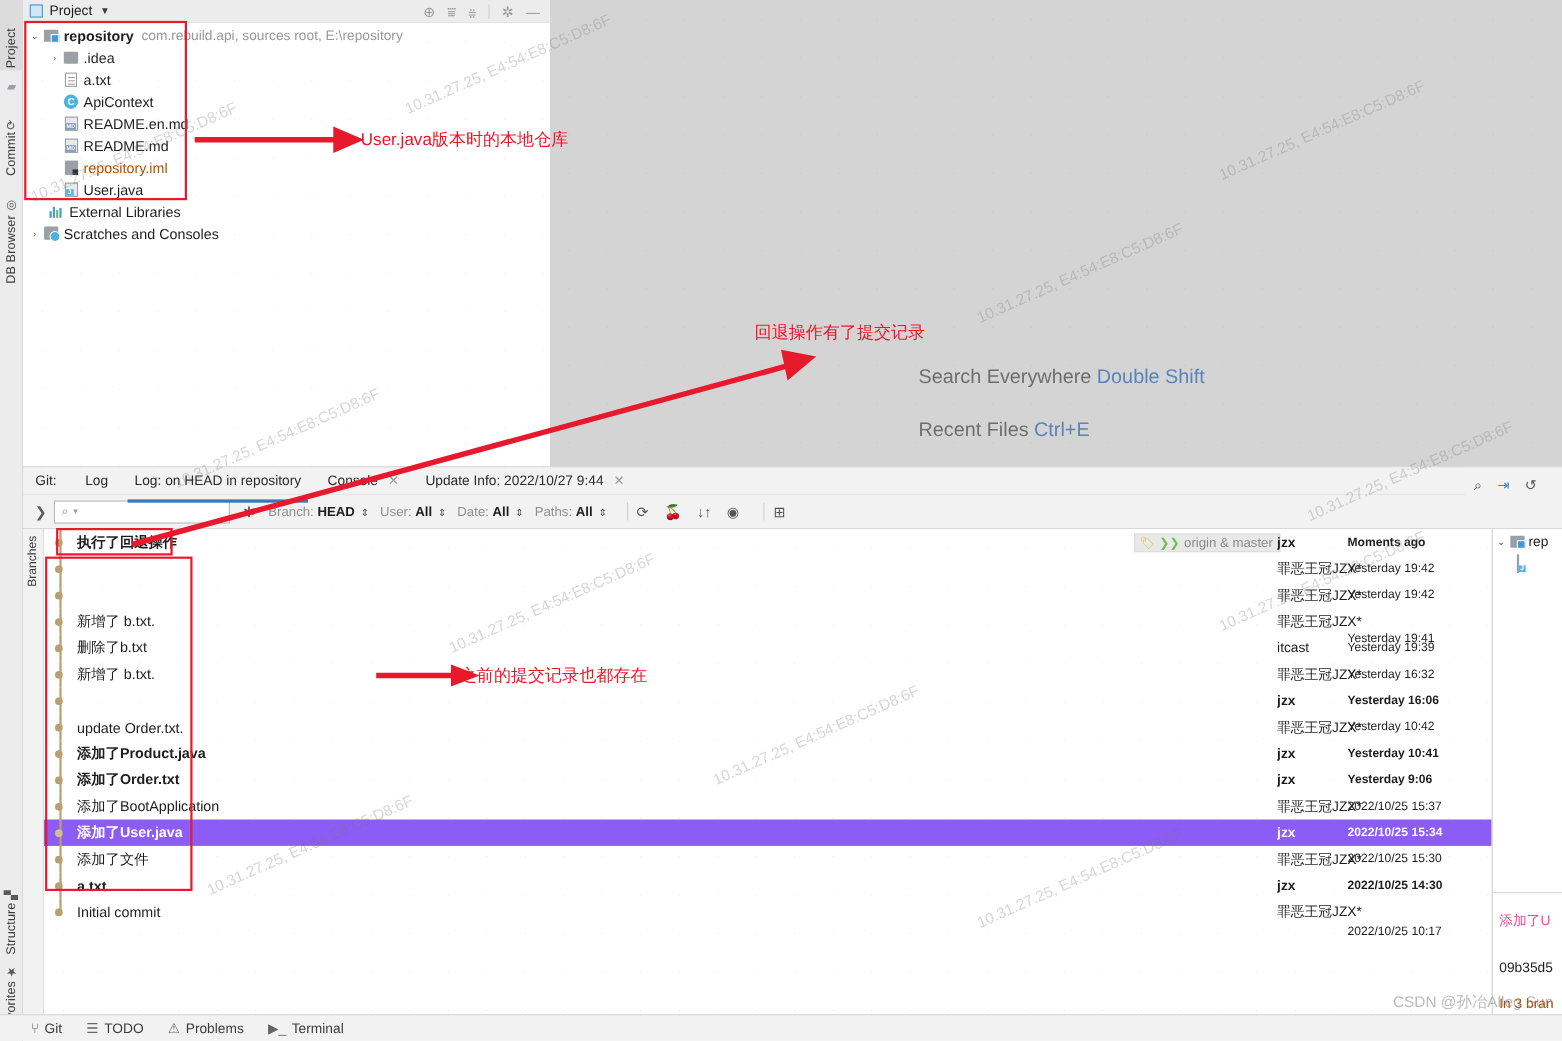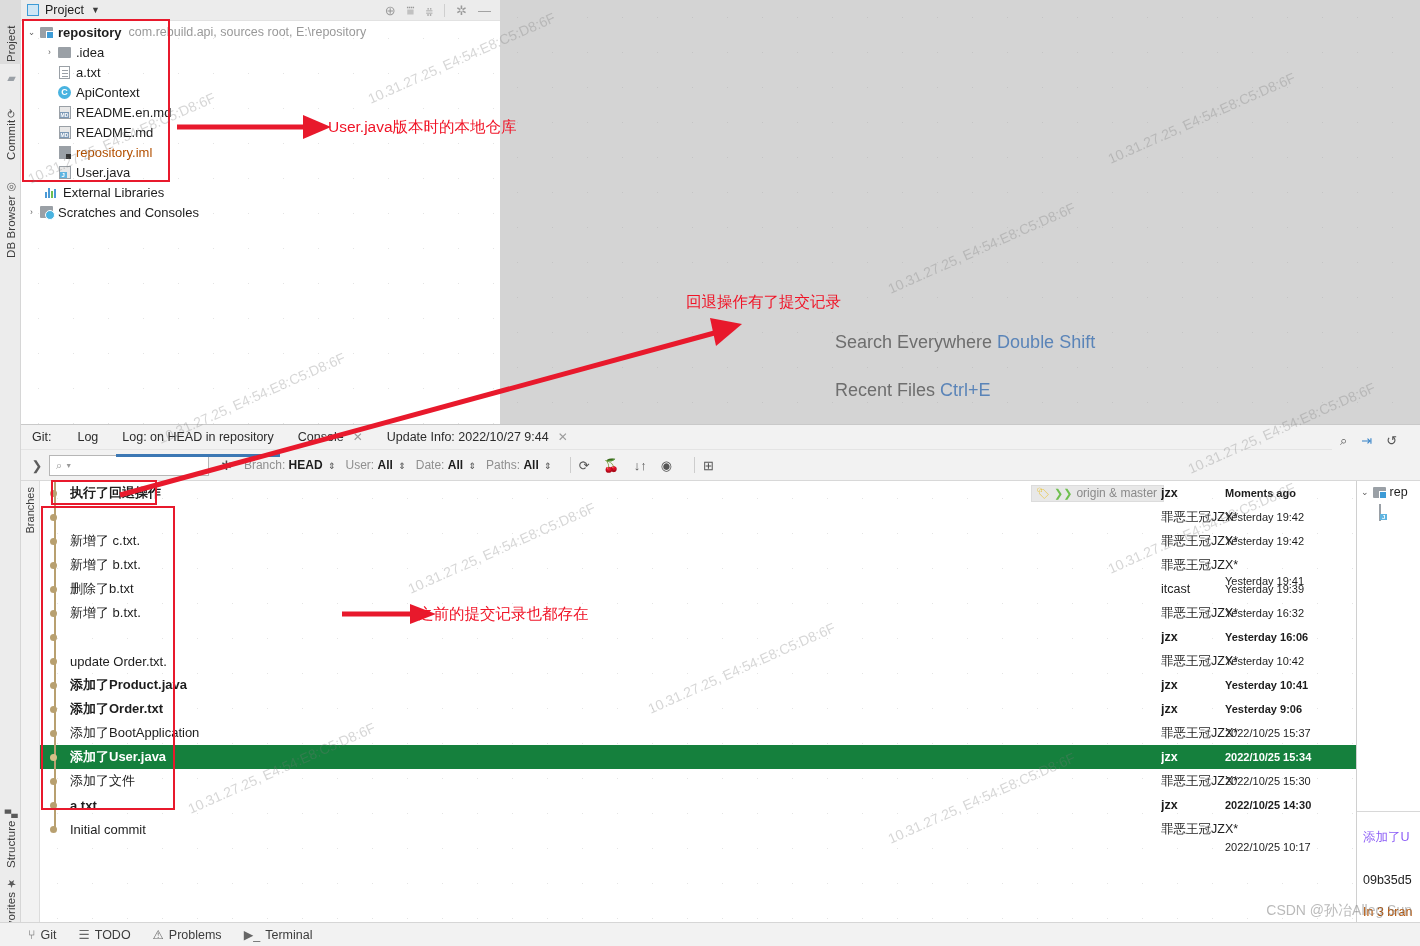--- a/index.html
+++ b/index.html
@@ -140,21 +140,21 @@
     position: absolute; top: 6px; left: 3px;
     writing-mode: vertical-rl; transform: rotate(180deg);
     font-size: 11px; color: #3c3c3c; white-space: nowrap;
   }
   .log-table { position: relative; flex: 1; background: #fff; }
 
   .log-row {
     position: relative; height: 24px; display: flex; align-items: center;
     font-size: 13px; color: #1d1d1d; white-space: nowrap;
   }
-  .log-row.sel { background: #15803d; color: #fff; }
+  .log-row.sel { background: #8b5cf6; color: #fff; }
   .graph-cell { width: 30px; position: relative; height: 24px; flex: none;}
   .gline { position: absolute; left: 14px; top: 0; width: 1.6px; height: 24px; background: #b8a070;}
   .gdot { position: absolute; left: 10px; top: 9px; width: 7px; height: 7px; border-radius: 50%; background: #b8a070;}
   .log-row.sel .gdot { background: #d6c089; }
   .subj { width: 940px; overflow: hidden; text-overflow: clip; }
   .subj.b { font-weight: bold; }
   .tagchip {
     display: inline-flex; align-items: center; gap: 4px;
     background: #e8e8e8; border: 1px solid #dcdcdc; padding: 0px 6px 0px 4px;
     font-size: 12px; color: #8a8a8a; height: 17px; margin-left: 6px;
@@ -167,21 +167,21 @@
   .date.b { font-weight: bold; }
 
   
   .details-panel {
     position: absolute; right: 0; top: 0; width: 64px; height: 442px;
     background: #fff; border-left: 1px solid #d0d0d0;
   }
   .dp-top { height: 22px; display:flex; align-items:center; padding-left:4px; gap:4px;}
   .dp-chev { font-size: 9px; color:#5c5c5c;}
   .dp-sep { position:absolute; left:0; right:0; top: 330px; height:1px; background:#d8d8d8;}
-  .dp-text { position:absolute; left: 6px; font-size: 12.5px; color:#8b5cf6; white-space: nowrap;}
+  .dp-text { position:absolute; left: 6px; font-size: 12.5px; color:#ec4899; white-space: nowrap;}
   .dp-hash { color: #1d1d1d; }
   .dp-branch { color: #b35000; }
 
   .log-right-icons {
     position: absolute; right: 0px; top: 0px; width: 88px; height: 31px;
     display: flex; align-items: center; gap: 14px; padding-left: 8px;
     background: #f2f2f2;
   }
   .log-right-icons span { font-size: 13px; color: #555;}
 
@@ -459,21 +459,20 @@
             </span>
           <span class="auth" style="position:absolute;left:1121px;">罪恶王冠JZX*</span>
           <span class="date" style="position:absolute;left:1185px;">Yesterday 19:42</span>
         </div>
 
         <div class="log-row">
           <span class="graph-cell">
               <i class="gline"></i>
               <i class="gdot"></i>
             </span>
-          <span class="subj">新增了 c.txt.</span>
           <span class="auth" style="position:absolute;left:1121px;">罪恶王冠JZX*</span>
           <span class="date" style="position:absolute;left:1185px;">Yesterday 19:42</span>
         </div>
 
         <div class="log-row">
           <span class="graph-cell">
               <i class="gline"></i>
               <i class="gdot"></i>
             </span>
           <span class="subj">新增了 b.txt.</span>

